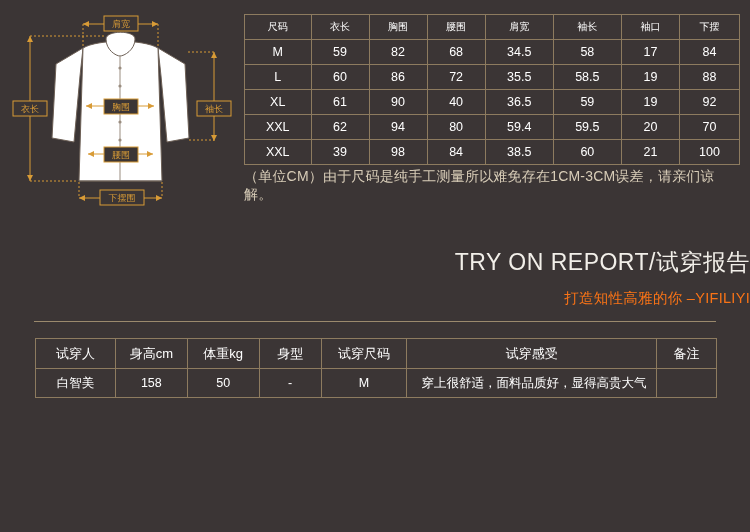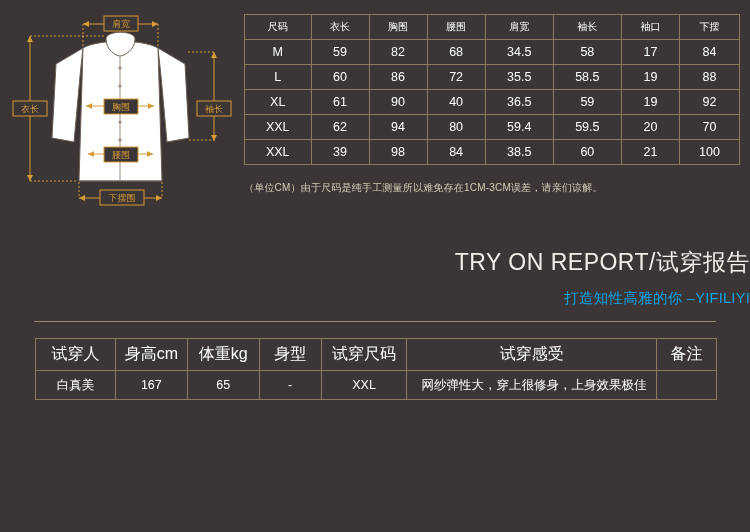--- a/index.html
+++ b/index.html
@@ -48,22 +48,22 @@
     text-align: center;
     height: 25px;
     font-weight: normal;
     padding: 0 2px;
     white-space: nowrap;
   }
   table.size-table th {
     font-size: 10px;
   }
   .note {
-    margin-top: 16px;
-    font-size: 10px;
+    margin-top: 3px;
+    font-size: 14px;
     color: #d8cdb8;
     letter-spacing: .2px;
   }
 
   
   .banner {
     position: absolute;
     left: 0; top: 225px;
     width: 750px; height: 95px;
     text-align: right;
@@ -71,21 +71,21 @@
   }
   .banner .title {
     margin-top: 22px;
     font-size: 23px;
     color: #f2efe9;
     letter-spacing: .5px;
   }
   .banner .subtitle {
     margin-top: 11px;
     font-size: 14.5px;
-    color: #0ea5e9;
+    color: #f97316;
     letter-spacing: .3px;
   }
   .banner .rule {
     margin: 13px auto 0;
     width: 682px; height: 1px;
     background: #9b8a6d;
   }
 
   
   .report-wrap {
@@ -98,21 +98,21 @@
     width: 100%;
     font-size: 12.5px;
     color: #fff;
   }
   table.report th, table.report td {
     border: 1px solid #8d7b5f;
     text-align: center;
     font-weight: normal;
     padding: 5px 4px;
   }
-  table.report th { height: 30px; font-size: 16px; }
+  table.report th { height: 30px; font-size: 13px; }
   table.report td { height: 29px; }
   table.report td.feel {
     text-align: left;
     padding-left: 14px;
     line-height: 1.45;
   }
   col.c-person  { width: 80px; }
   col.c-height  { width: 72px; }
   col.c-weight  { width: 72px; }
   col.c-shape   { width: 62px; }
@@ -305,25 +305,25 @@
           <th>身高cm</th>
           <th>体重kg</th>
           <th>身型</th>
           <th>试穿尺码</th>
           <th>试穿感受</th>
           <th>备注</th>
         </tr>
       </thead>
       <tbody>
         <tr>
-          <td>白真美</td>
-          <td>167</td>
-          <td>65</td>
+          <td>白智美</td>
+          <td>158</td>
+          <td>50</td>
           <td>-</td>
-          <td>XXL</td>
-          <td class="feel">网纱弹性大，穿上很修身，上身效果极佳</td>
+          <td>M</td>
+          <td class="feel">穿上很舒适，面料品质好，显得高贵大气</td>
           <td></td>
         </tr>
       </tbody>
     </table>
   </div>
 
 </div>
 
 </body></html>

